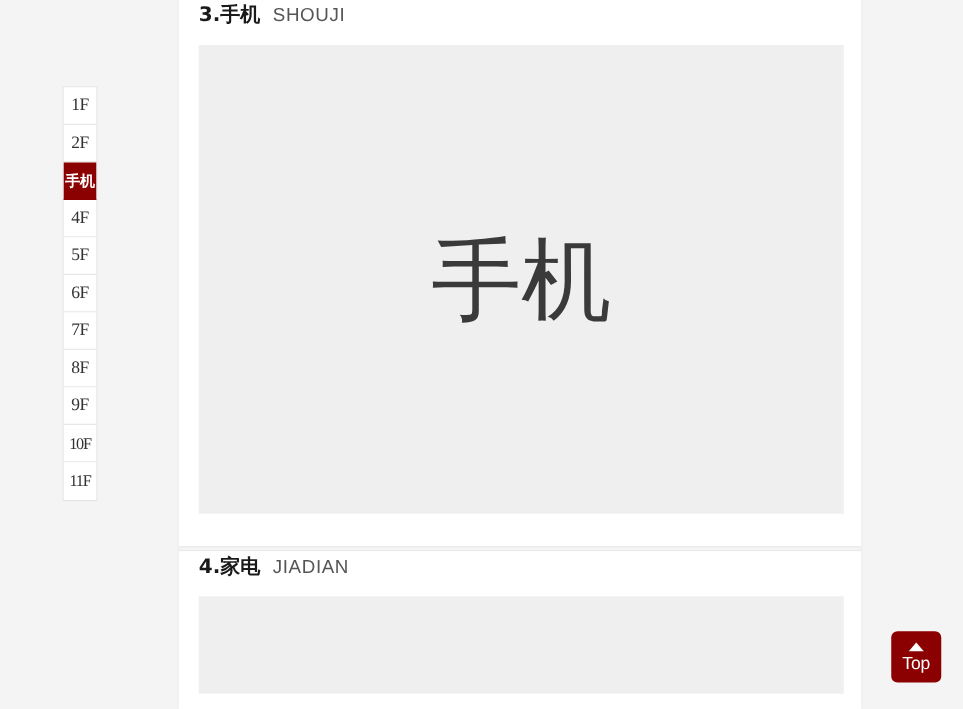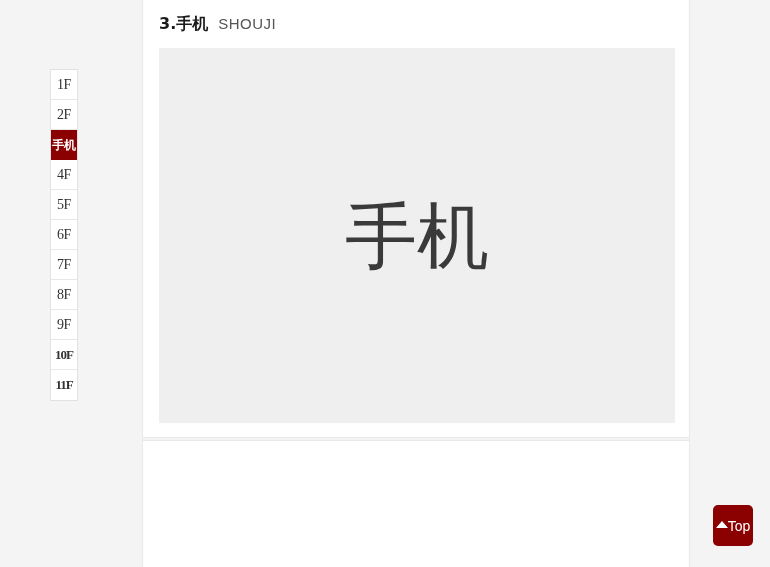--- a/index.html
+++ b/index.html
@@ -66,21 +66,20 @@
     background: #8b0000;
     color: #ffffff;
     font-size: 12px;
     font-weight: bold;
     font-family: "Liberation Sans", "DejaVu Sans", sans-serif;
     border-bottom-color: #8b0000;
   }
   .floor-item.narrow {
     font-size: 13px;
     letter-spacing: -1px;
-    font-weight: bold;
   }
 
   
   .section {
     position: absolute;
     left: 143px;
     width: 546px;
     box-sizing: border-box;
   }
   #section-shouji {
@@ -88,22 +87,22 @@
     height: 437px;
     background: #ffffff;
   }
   #section-jiadian {
     top: 441px;
     height: 126px;
     background: #ffffff;
   }
 
   .section-header {
-    padding: 14px 0 0 16px;
-    height: 48px;
+    padding: 2px 0 0 16px;
+    height: 36px;
     box-sizing: border-box;
     white-space: nowrap;
   }
   .section-title-cn {
     font-size: 16px;
     font-weight: bold;
     color: #1a1a1a;
     font-family: "DejaVu Sans", "Liberation Sans", sans-serif;
     letter-spacing: 0px;
   }
@@ -155,21 +154,21 @@
   #back-to-top {
     position: absolute;
     left: 713px;
     top: 505px;
     width: 40px;
     height: 41px;
     background: #8b0000;
     border-radius: 5px;
     cursor: pointer;
     display: flex;
-    flex-direction: row;
+    flex-direction: column;
     align-items: center;
     justify-content: center;
     z-index: 10;
   }
   #back-to-top .arrow-up {
     width: 0;
     height: 0;
     border-left: 6px solid transparent;
     border-right: 6px solid transparent;
     border-bottom: 7px solid #ffffff;
@@ -207,19 +206,27 @@
     <div class="section-header">
       <span class="section-title-cn">3.手机</span><span class="section-title-en">SHOUJI</span>
     </div>
     <div class="placeholder-box" id="placeholder-shouji">
       <span class="placeholder-text">手机</span>
     </div>
   </section>
 
   <div id="section-divider"></div>
 
+  <section class="section" id="section-jiadian">
+    <div class="section-header">
+      <span class="section-title-cn">4.家电</span><span class="section-title-en">JIADIAN</span>
+    </div>
+    <div class="placeholder-box" id="placeholder-jiadian">
+      <span class="placeholder-text"></span>
+    </div>
+  </section>
 
   <div id="back-to-top">
     <span class="arrow-up"></span>
     <span class="top-label">Top</span>
   </div>
 
 </div>
 
 </body></html>

